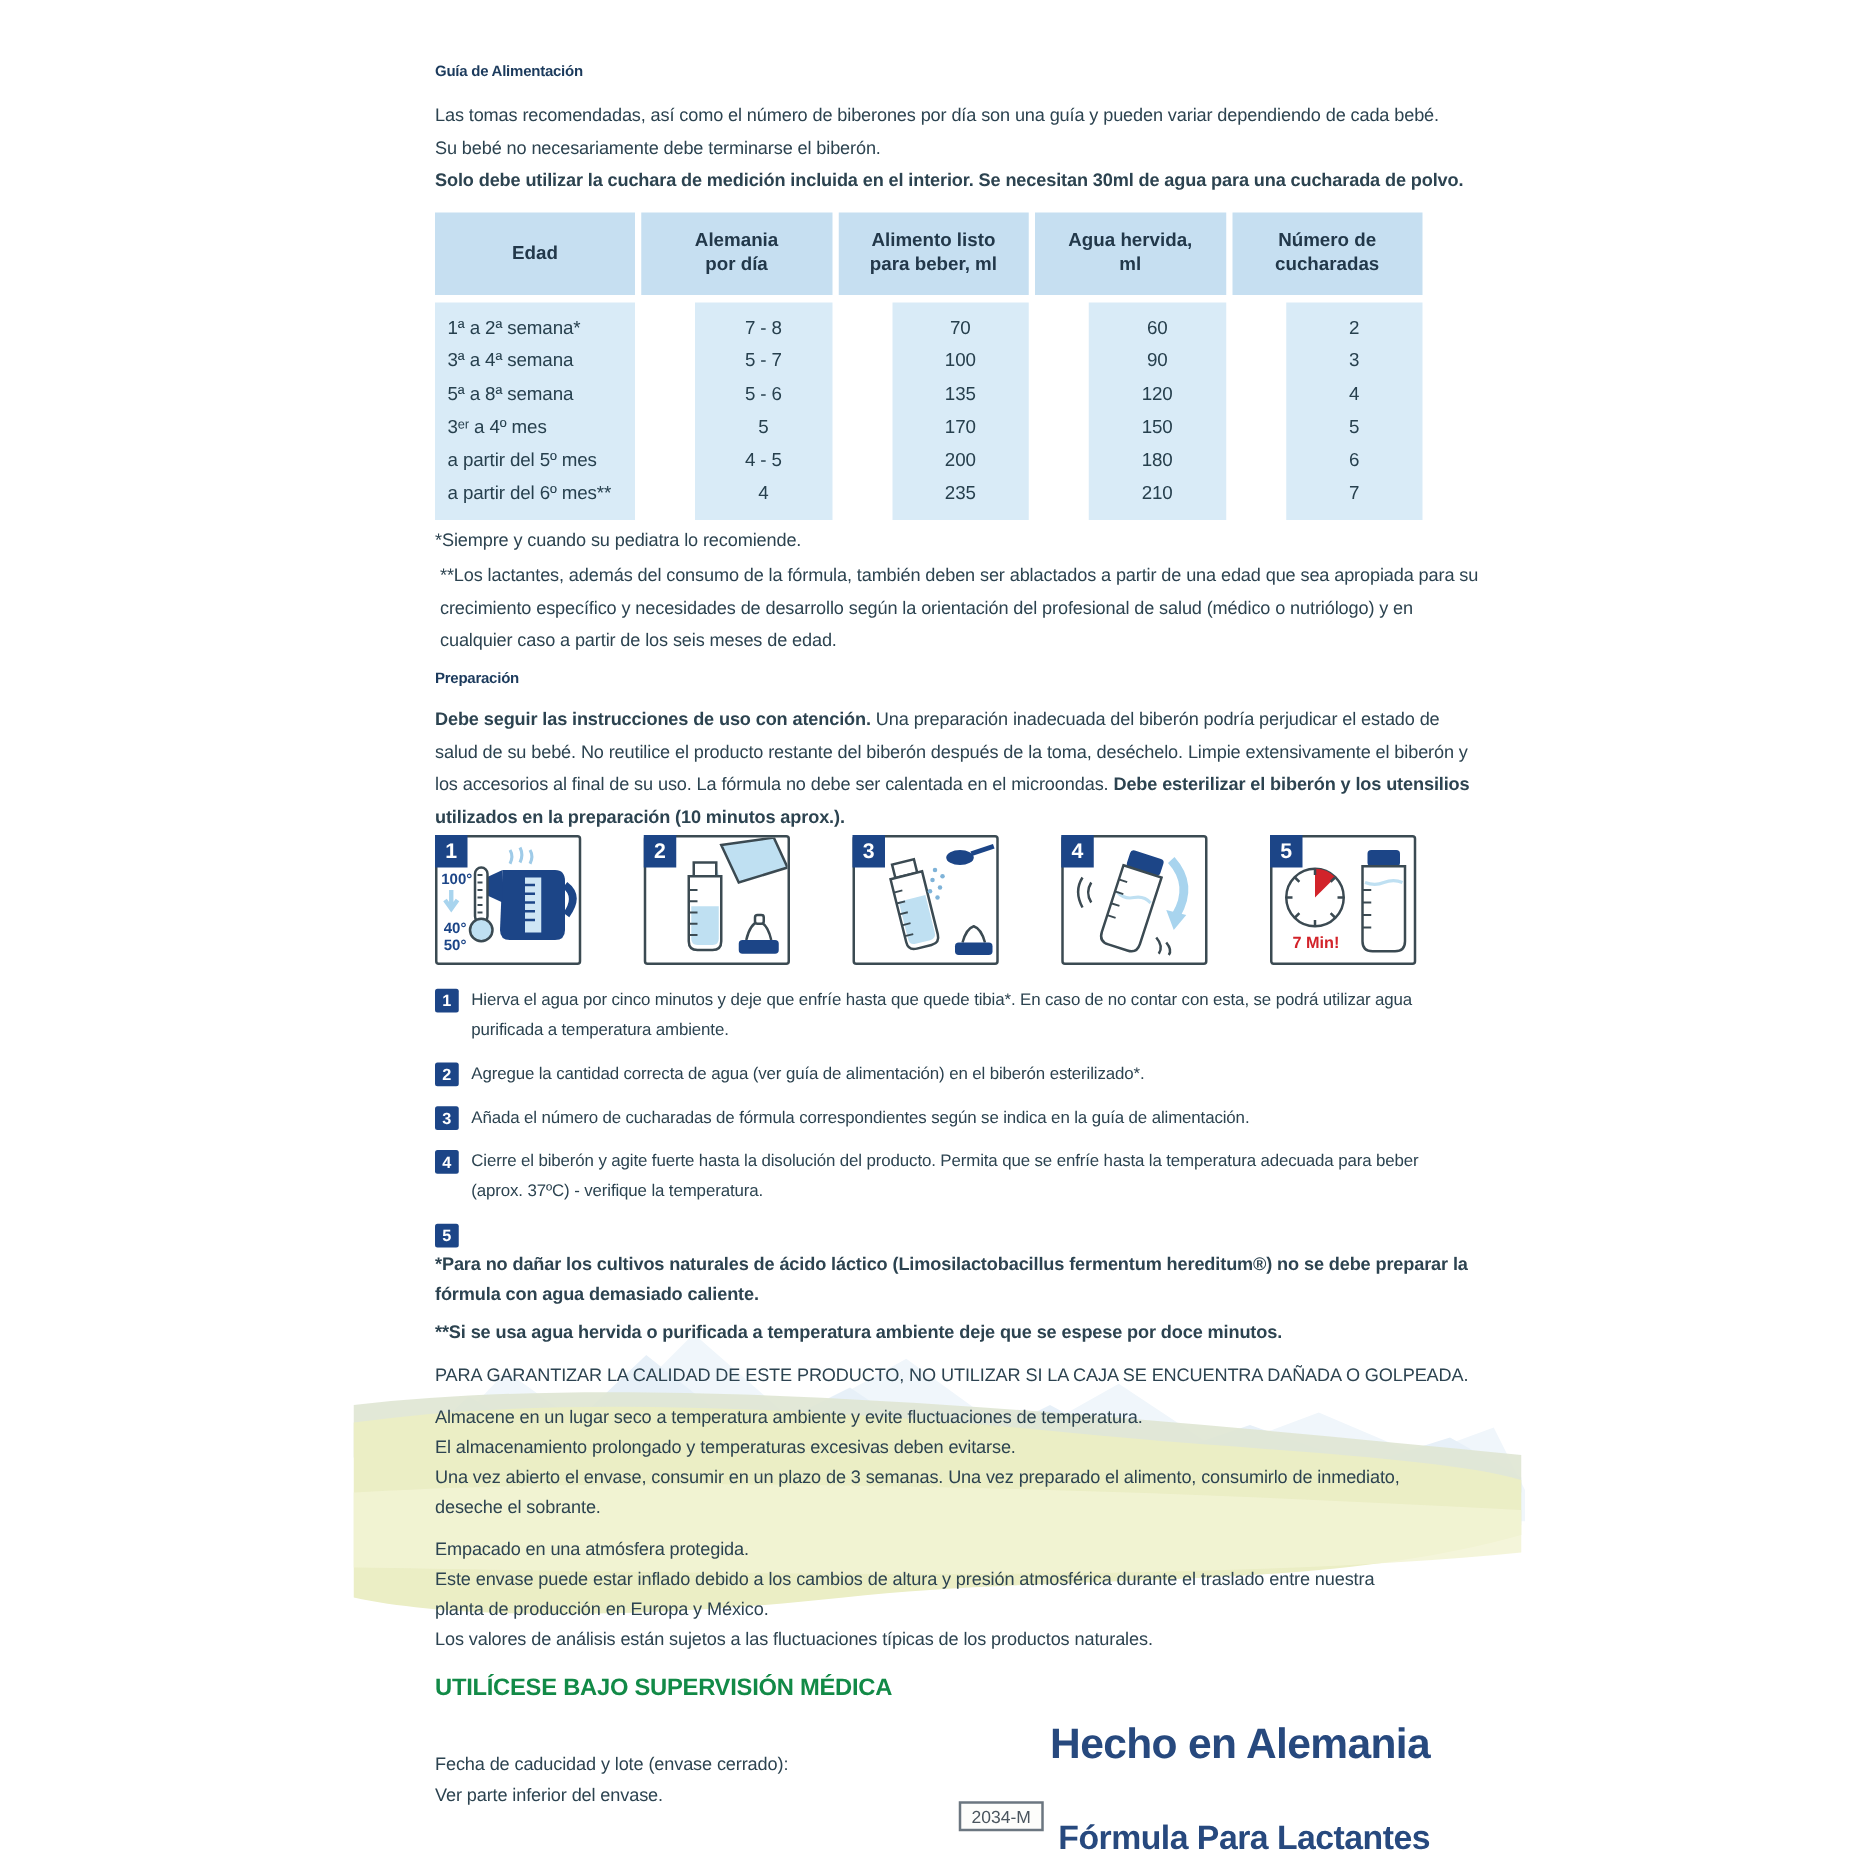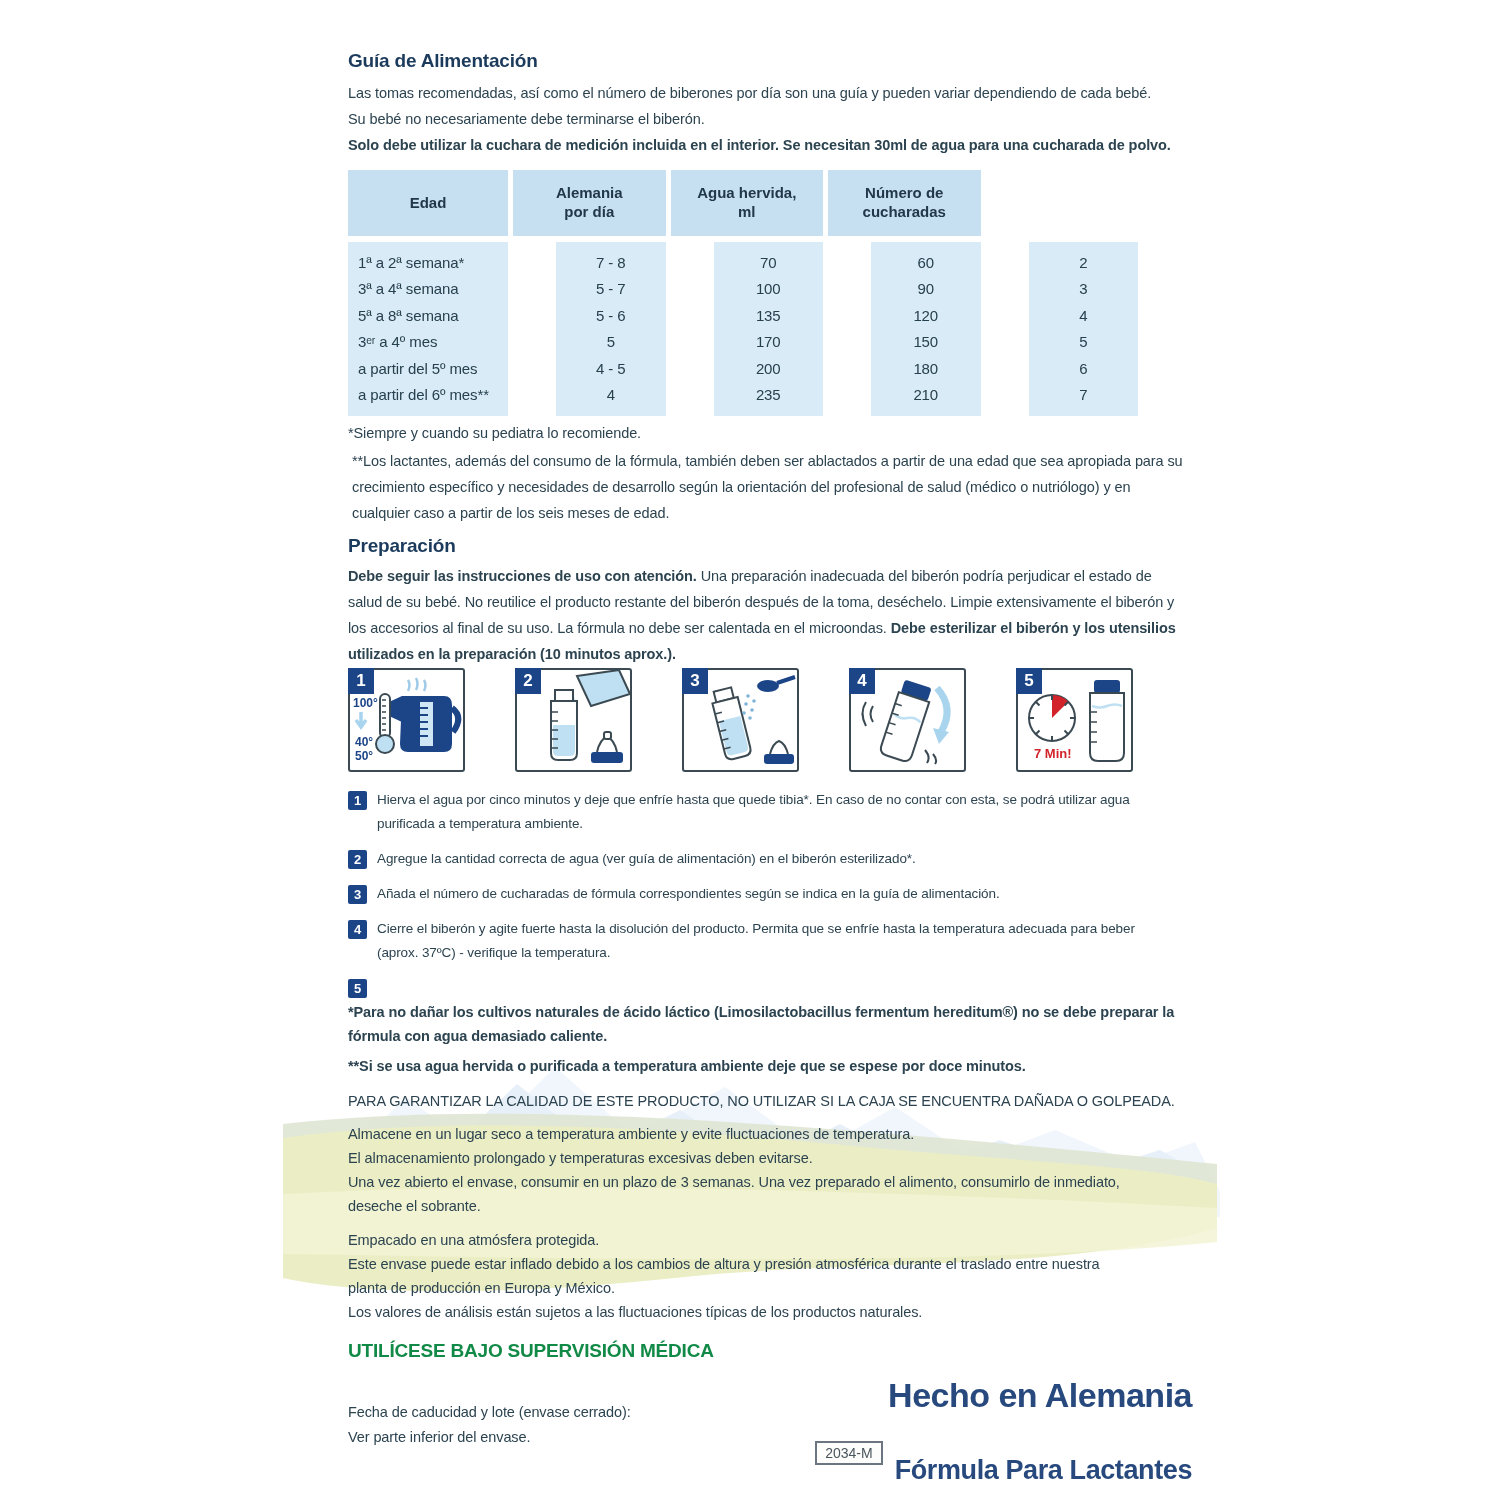--- a/index.html
+++ b/index.html
@@ -1,20 +1,20 @@
 <!DOCTYPE html>
 <html><head>
 <meta charset="utf-8">
 <style>
   html,body{margin:0;padding:0;background:#fff;}
   #page{position:relative;width:1500px;height:1500px;background:#ffffff;overflow:hidden;
         font-family:"Liberation Sans","DejaVu Sans",sans-serif;color:#2c4350;}
   .abs{position:absolute;z-index:2;}
   .bgsvg{position:absolute;z-index:1;}
-  .h1{font-size:19px;font-weight:bold;color:#1b3a5c;letter-spacing:-0.2px;}
+  .h1{font-size:12px;font-weight:bold;color:#1b3a5c;letter-spacing:-0.2px;}
   .body-t{font-size:14.5px;line-height:26px;letter-spacing:-0.1px;color:#2c4350;}
   .nowrap{white-space:nowrap;}
   .bold{font-weight:bold;}
   
   .ftable{position:absolute;left:348px;top:170px;width:790px;z-index:2;}
   .thead,.tbody{display:grid;grid-template-columns:160px 1fr 1fr 1fr 1fr;gap:5px;}
   .th{background:#c6dff1;height:66px;display:flex;align-items:center;justify-content:center;
       text-align:center;font-weight:bold;font-size:15px;white-space:pre-line;color:#22384a;line-height:1.25;}
   .tbody{margin-top:6px;gap:48px;}
   .tcol{background:#d9ebf7;padding:7px 0 8px 0;}
@@ -56,20 +56,22 @@
     <div class="nowrap">Las tomas recomendadas, así como el número de biberones por día son una guía y pueden variar dependiendo de cada bebé.</div>
     <div class="nowrap">Su bebé no necesariamente debe terminarse el biberón.</div>
     <div class="nowrap bold">Solo debe utilizar la cuchara de medición incluida en el interior. Se necesitan 30ml de agua para una cucharada de polvo.</div>
   </div>
 
   <div class="ftable">
     <div class="thead">
       <div class="th">Edad</div>
       <div class="th">Alemania
 por día</div>
+      <div class="th">Alimento listo
+para beber, ml</div>
       <div class="th">Agua hervida,
 ml</div>
       <div class="th">Número de
 cucharadas</div>
     </div>
     <div class="tbody">
       <div class="tcol tcol-first">
         <div class="tcell">1ª a 2ª semana*</div>
         <div class="tcell">3ª a 4ª semana</div>
         <div class="tcell">5ª a 8ª semana</div>
@@ -250,21 +252,21 @@
     <div class="storage-line">Los valores de análisis están sujetos a las fluctuaciones típicas de los productos naturales.</div>
   </div>
 
   <div class="abs green-title" style="left:348px;top:1340px;">UTILÍCESE BAJO SUPERVISIÓN MÉDICA</div>
 
   <div class="abs body-t" style="left:348px;top:1400px;line-height:25px;">
     <div class="nowrap">Fecha de caducidad y lote (envase cerrado):</div>
     <div class="nowrap">Ver parte inferior del envase.</div>
   </div>
 
-  <div class="abs" style="left:800px;top:1376px;width:392px;text-align:right;">
+  <div class="abs" style="left:752px;top:1376px;width:392px;text-align:right;">
     <div class="navy-big nowrap">Hecho en Alemania</div>
     <div style="display:flex;justify-content:flex-end;align-items:center;gap:12px;margin-top:4px;">
       <span class="lotbox">2034-M</span>
       <span class="navy-med nowrap">Fórmula Para Lactantes</span>
     </div>
   </div>
 
 </div>
 
 </body></html>

